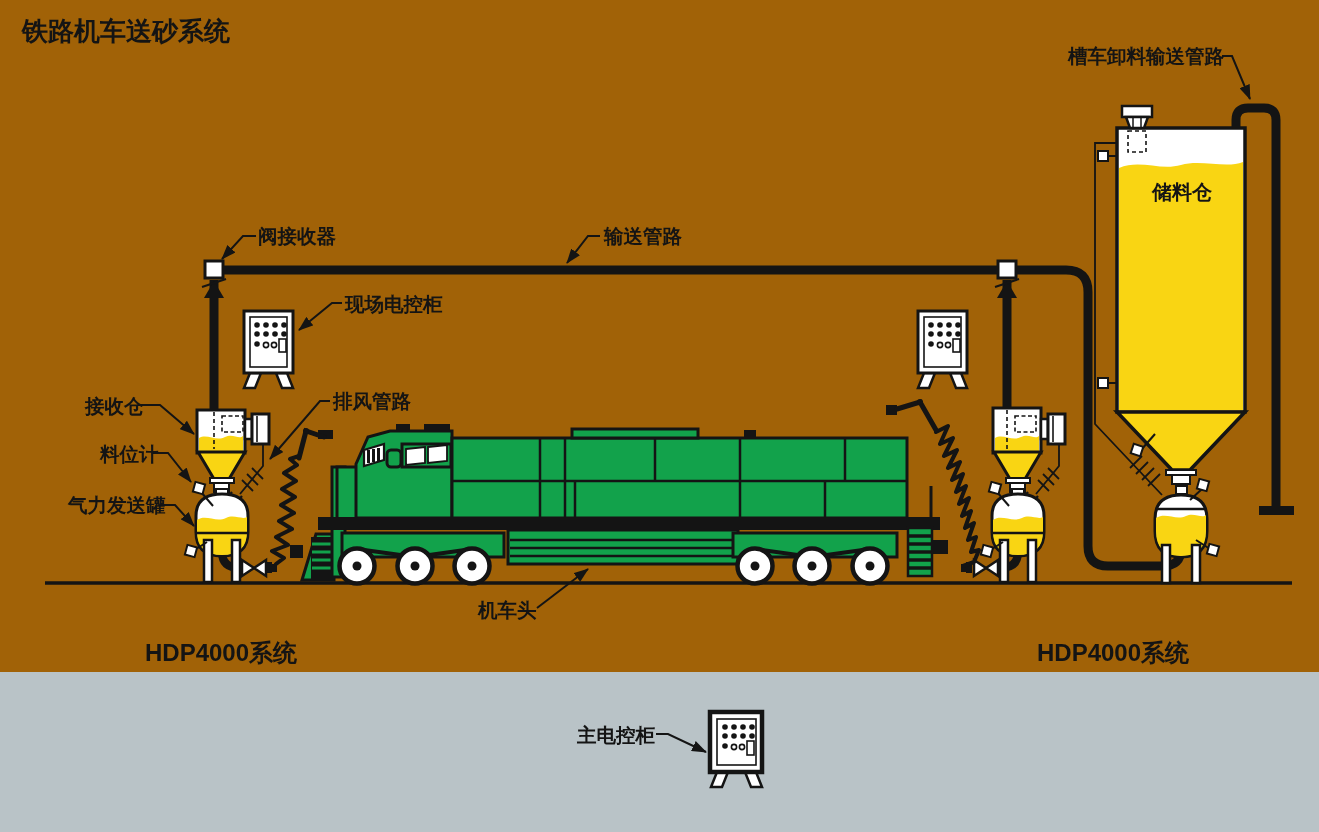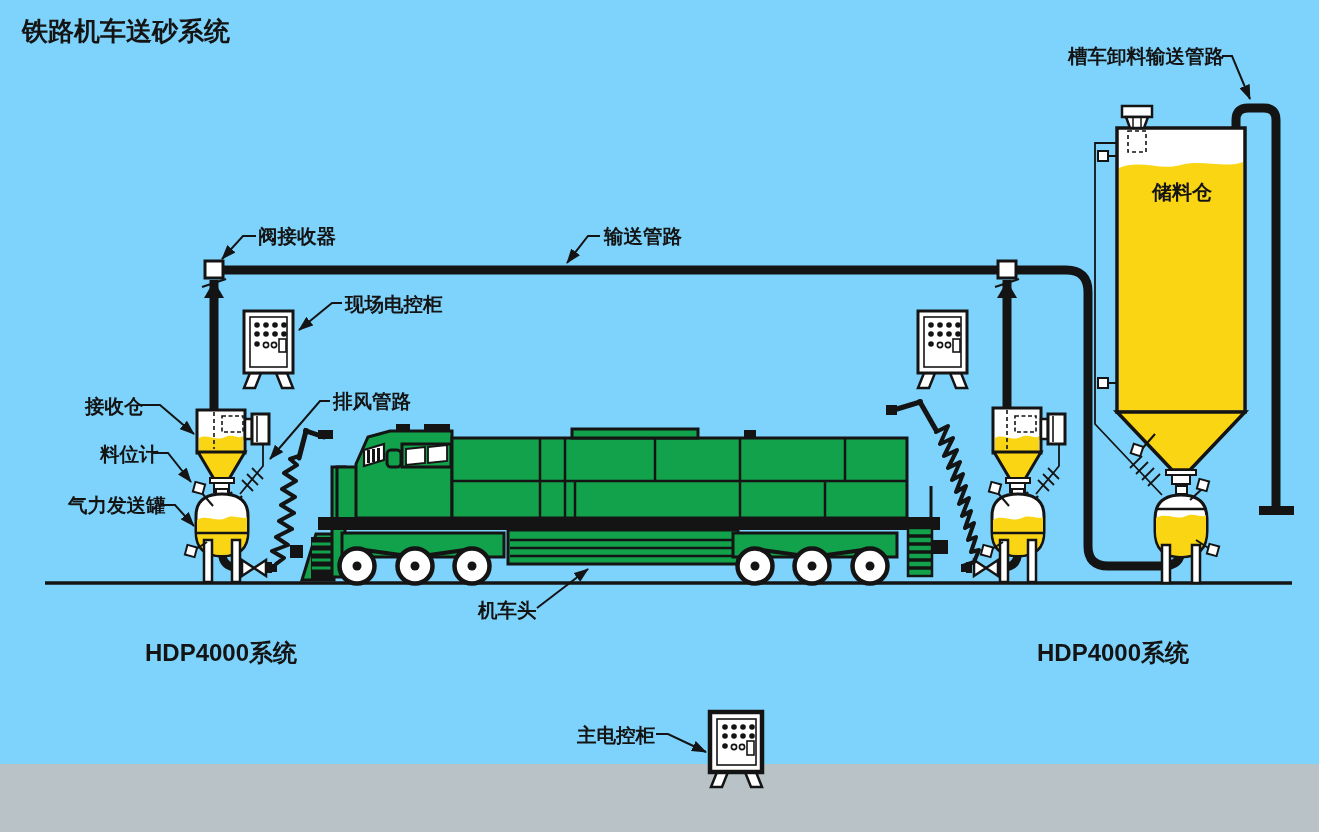--- a/index.html
+++ b/index.html
@@ -1,18 +1,18 @@
 <!DOCTYPE html>
 <html><head>
 <meta charset="utf-8">
 <style>
   html,body{margin:0;padding:0;}
   body{width:1319px;height:832px;overflow:hidden;background:#b9c3c7;
        font-family:"Liberation Sans",sans-serif;}
-  .stage{position:relative;width:1319px;height:764px;background:#7dd3fc;}
+  .stage{position:relative;width:1319px;height:672px;background:#a16207;}
   svg{position:absolute;left:0;top:0;}
   text{fill:#141414;font-weight:700;}
   .lbl{font-size:19.5px;}
   .ttl{font-size:26px;}
   .sys{font-size:24px;}
   .silo-t{font-size:20px;}
 </style>
 </head>
 <body>
 

